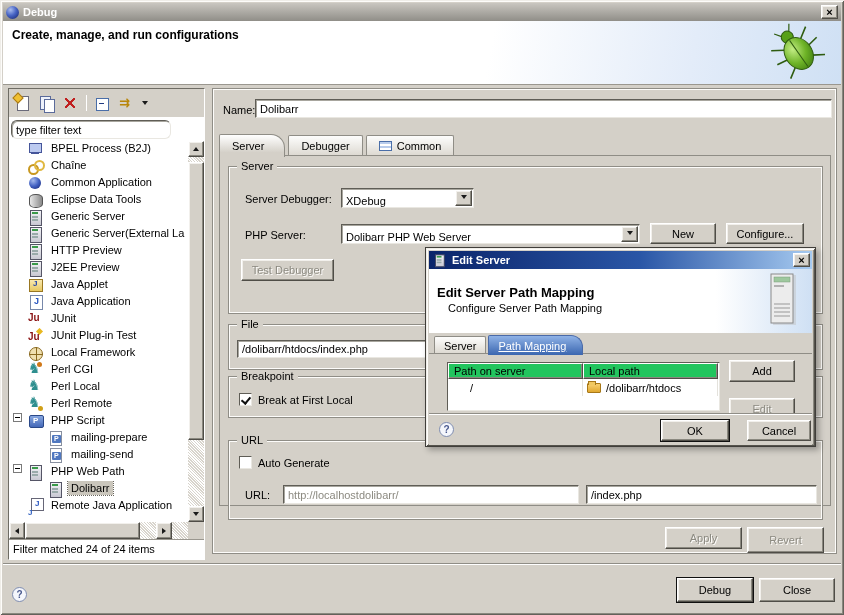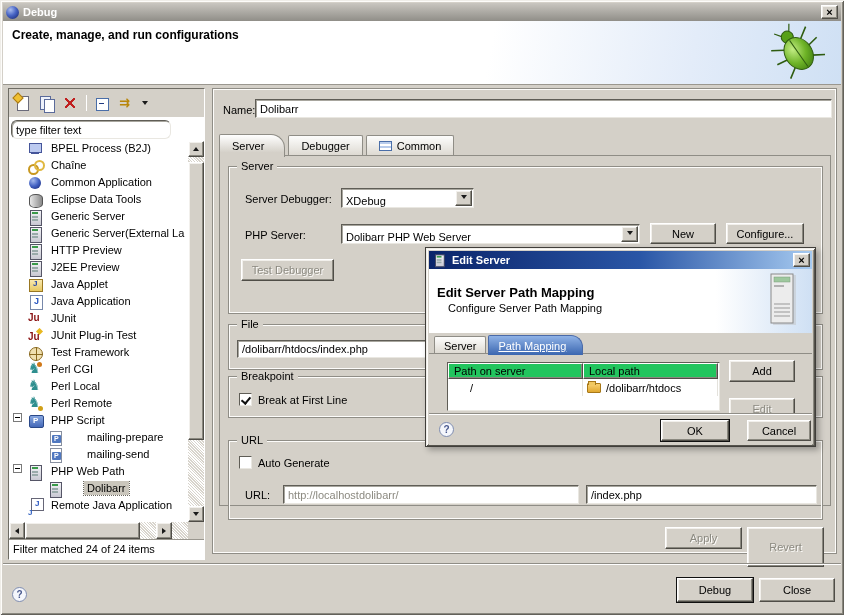--- a/index.html
+++ b/index.html
@@ -69,21 +69,21 @@
                 linear-gradient(-45deg, transparent 42%, #c02020 42%, #c02020 58%, transparent 58%); }
   .i-collapse::before { content:""; position:absolute; left:2px; top:3px; width:11px; height:11px; background:#fff; border:1px solid #4a6ea8; }
   .i-collapse::after { content:""; position:absolute; left:5px; top:8px; width:5px; height:1px; background:#203a80; }
   .i-filterarrows::before { content:"⇉"; font-family:"DejaVu Sans",sans-serif; position:absolute; left:1px; top:0px; font-size:13px; font-weight:bold; color:#b8860b; }
   .sb-body { flex:1; background:#fff; display:flex; flex-direction:column; min-height:0; }
   .sb-filterwrap { padding:3px 3px 2px 2px; flex:none; }
   .sb-filter { width:160px; height:19px;border-radius:6px; }
   .tree { flex:1; position:relative; overflow:hidden; }
   .trow { height:17px; display:flex; align-items:flex-start; white-space:nowrap; overflow:hidden; padding-left:18px; }
   .trow.parent { padding-left:4px; }
-  .trow.child { padding-left:38px;gap:16px; }
+  .trow.child { padding-left:38px; }
   .tlabel { padding:1px 3px; }
   .tlabel.sel { background:#cac6bc; outline:1px dotted #6a675f; }
   .exp { width:9px; height:9px; border:1px solid #7a7a7a; background:#fff; position:relative; flex:none; margin-right:5px; }
   .exp::before { content:""; position:absolute; left:1px; right:1px; top:3px; height:1px; background:#000; }
   .ti { width:17px; height:16px; position:relative; flex:none; margin-right:4px; }
   .ti::before,.ti::after { position:absolute; }
   .i-monitor::before { content:""; left:2px; top:2px; width:11px; height:8px; background:#bccaf0; border:1px solid #45559a; }
   .i-monitor::after { content:""; left:4px; top:11px; width:8px; height:2px; background:#45559a; }
   .i-chain::before { content:""; left:1px; top:6px; width:7px; height:7px; border:2px solid #c89820; border-radius:50%; }
   .i-chain::after { content:""; left:7px; top:2px; width:7px; height:7px; border:2px solid #e0b840; border-radius:50%; }
@@ -146,21 +146,21 @@
   .file-input { position:absolute; left:8px; top:15px; width:578px; height:18px; }
   .cbrow { position:absolute; display:flex; align-items:center; }
   .combo-debugger { position:absolute; left:112px; top:21px; width:133px; height:20px; }
   .combo-phpserver { position:absolute; left:112px; top:57px; width:299px; height:20px; }
   .btn-new { position:absolute; left:421px; top:56px; width:66px; height:21px; }
   .btn-configure { position:absolute; left:497px; top:56px; width:78px; height:21px; }
   .btn-test { position:absolute; left:12px; top:92px; width:93px; height:22px; }
   .in-baseurl { position:absolute; left:54px; top:44px; width:296px; height:19px; }
   .in-path { position:absolute; left:357px; top:44px; width:231px; height:19px; }
   .btn-apply { position:absolute; left:452px; top:438px; width:77px; height:22px; }
-  .btn-revert { position:absolute; left:534px; top:438px; width:77px; height:40px; }
+  .btn-revert { position:absolute; left:534px; top:438px; width:77px; height:26px; }
   
   .edit-dialog { position:absolute; left:425px; top:247px; width:391px; height:200px; z-index:30;
     background:#d4d0c8; padding:3px;
     box-shadow: inset 1px 1px 0 #efede8, inset -1px -1px 0 #55534c, inset 2px 2px 0 #fdfcfa, inset -2px -2px 0 #8a887f, 3px 3px 6px rgba(0,0,0,.3);
     border:1px solid #403e3a; }
   .dlg-inner { position:relative; width:100%; height:100%; }
   .dlg-titlebar { position:absolute; left:0; top:0; right:0; height:18px;
     background:linear-gradient(to right,#0a246a,#2a56a6 55%,#a6caf0); display:flex; align-items:center; padding:0 2px; gap:4px; }
   .dlg-titlebar .ttext { color:#fff; font-weight:bold; font-size:11px; flex:1; }
   .dlg-ticon { transform:scale(.8); margin:0; }
@@ -287,21 +287,21 @@
       <div class="trow">
           <span class="ti i-junit"></span>
           <span class="tlabel">JUnit</span>
         </div>
       <div class="trow">
           <span class="ti i-junitp"></span>
           <span class="tlabel">JUnit Plug-in Test</span>
         </div>
       <div class="trow">
           <span class="ti i-osgi"></span>
-          <span class="tlabel">Test Framework</span>
+          <span class="tlabel">Local Framework</span>
         </div>
       <div class="trow">
           <span class="ti i-camel m-gear"></span>
           <span class="tlabel">Perl CGI</span>
         </div>
       <div class="trow">
           <span class="ti i-camel"></span>
           <span class="tlabel">Perl Local</span>
         </div>
       <div class="trow">
@@ -400,21 +400,21 @@
 
     <div class="group etched g-file">
       <span class="legend">File</span>
       <input class="tin file-input" value="/dolibarr/htdocs/index.php" style="">
     </div>
 
     <div class="group etched g-break">
       <span class="legend">Breakpoint</span>
       <div class="cbrow" style="left:10px;top:16px">
         <span class="cb checked"></span>
-        <span>Break at First Line</span>
+        <span>Break at First Local</span>
       </div>
     </div>
 
     <div class="group etched g-url">
       <span class="legend">URL</span>
       <div class="cbrow" style="left:10px;top:15px">
         <span class="cb"></span>
         <span>Auto Generate</span>
       </div>
       <span class="flabel" style="left:16px;top:48px">URL:</span>

